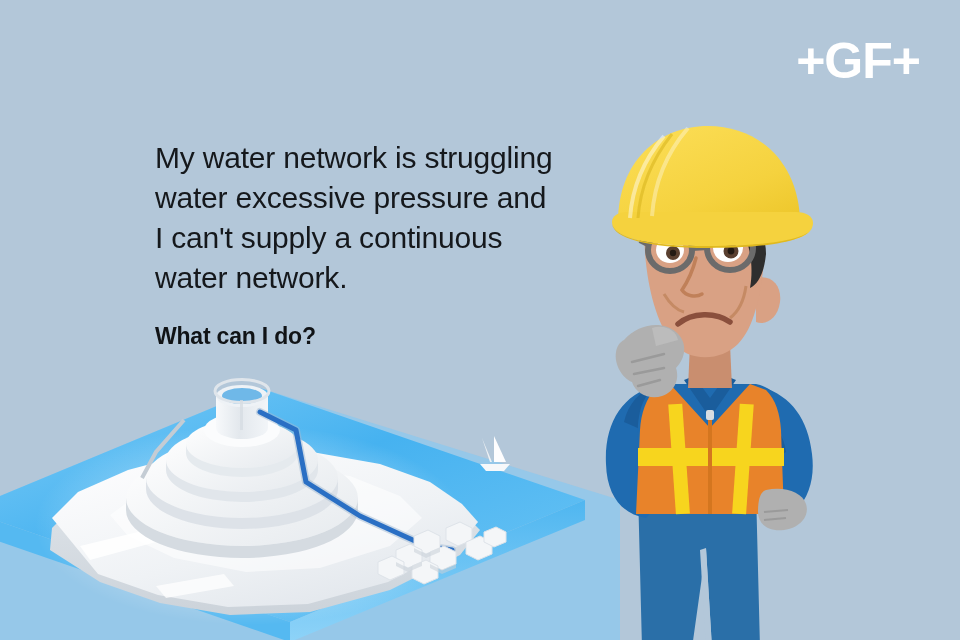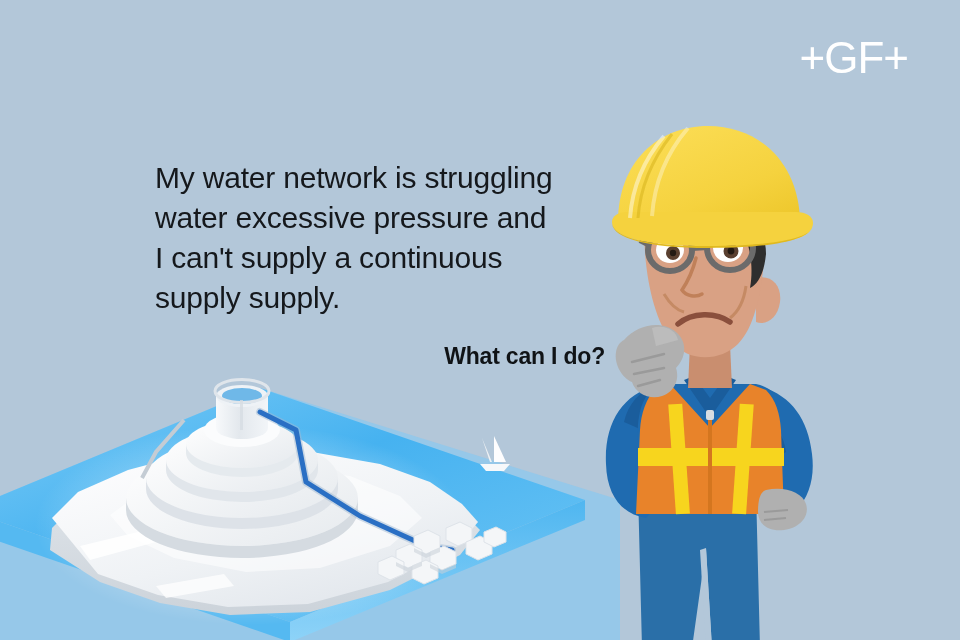--- a/index.html
+++ b/index.html
@@ -16,52 +16,50 @@
     position: relative;
     width: 960px;
     height: 640px;
     background: #b3c7d9;
     overflow: hidden;
   }
   
   #logo {
     position: absolute;
     top: 36px;
-    right: 52px;
+    right: 40px;
     color: #ffffff;
-    font-size: 44px;
-    font-weight: normal;
+    font-size: 50px;
+    font-weight: bold;
     letter-spacing: -1px;
     line-height: 1;
     font-family: "Liberation Sans", sans-serif;
     user-select: none;
   }
   
   #copy {
     position: absolute;
     left: 155px;
     top: 138px;
     width: 450px;
   }
   #headline {
     font-size: 30px;
     line-height: 40px;
     color: #15181c;
     font-weight: 400;
     letter-spacing: -0.2px;
-    margin-top: 20px;
   }
   #headline .ln { display: block; white-space: nowrap; }
   #subline {
     margin-top: 25px;
     font-size: 23px;
     font-weight: bold;
     color: #101316;
     letter-spacing: -0.2px;
-    text-align: right;
   }
   
   #island-scene {
     position: absolute;
     left: -40px;
     bottom: -10px;
     width: 660px;
     height: 300px;
   }
   #island-scene svg { display: block; width: 100%; height: 100%; }
@@ -302,20 +300,20 @@
         <path d="M92 210 C104 206 116 212 118 222 L96 228 Z" fill="#bcbcbc"></path>
       </g>
     </svg>
   </div>
 
   <div id="copy">
     <div id="headline">
       <span class="ln">My water network is struggling</span>
       <span class="ln">water excessive pressure and</span>
       <span class="ln">I can't supply a continuous</span>
-      <span class="ln">supply supply.</span>
+      <span class="ln">water network.</span>
     </div>
     <div id="subline">What can I do?</div>
   </div>
 
   <div id="logo">+GF+</div>
 
 </div>
 
 </body></html>

